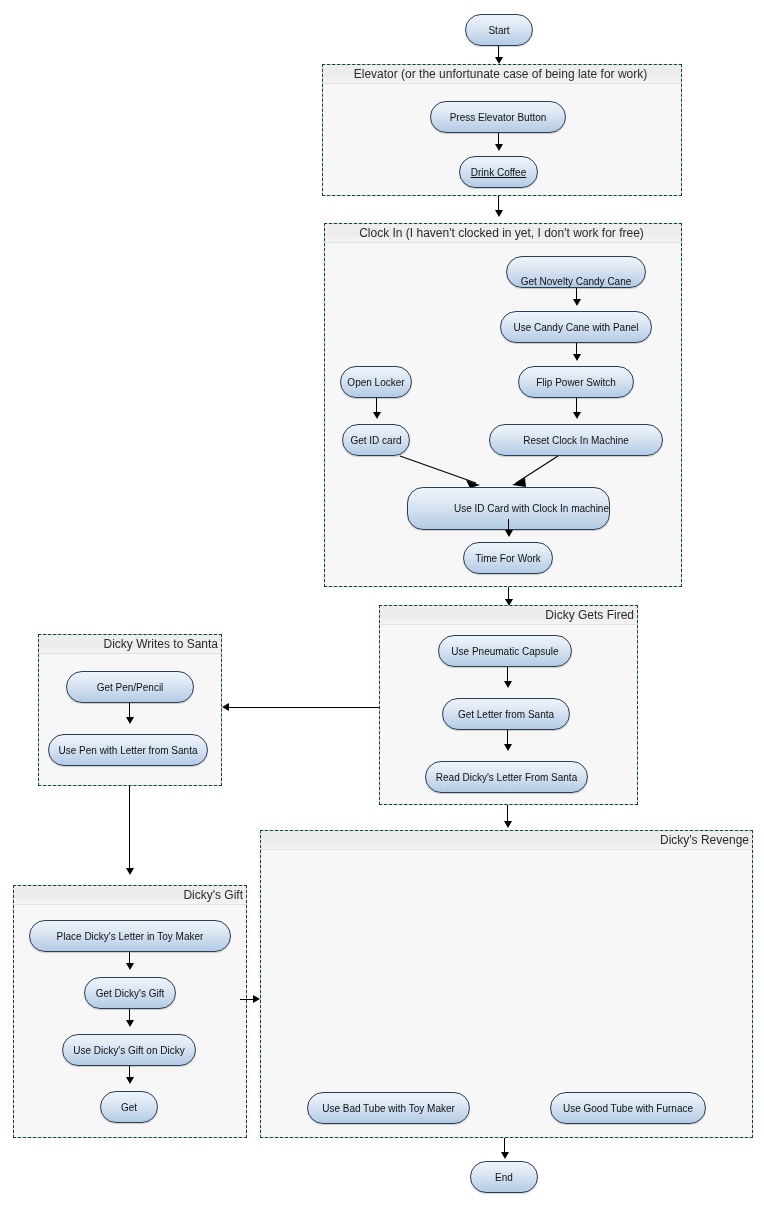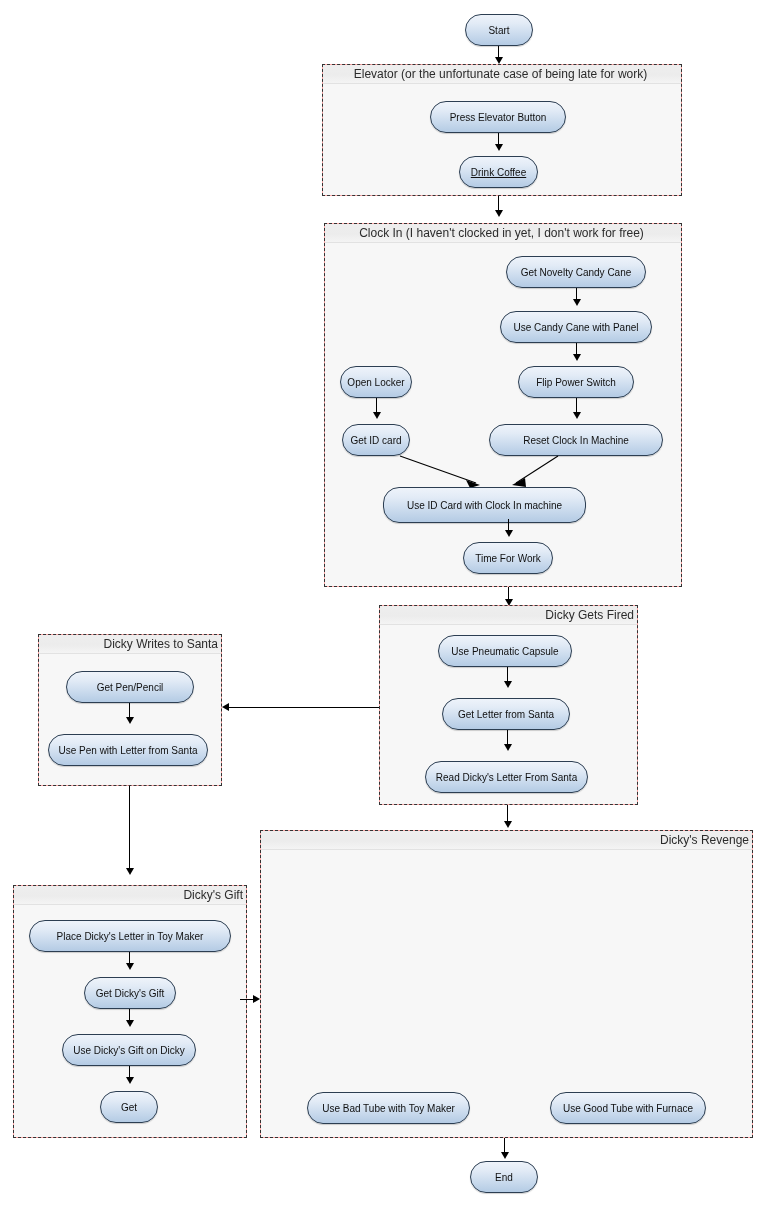--- a/index.html
+++ b/index.html
@@ -15,21 +15,21 @@
     width: 764px;
     height: 1210px;
     background: #ffffff;
     overflow: hidden;
   }
   
   .group {
     position: absolute;
     box-sizing: border-box;
     border: 1px dashed #333333;
-    background: #fca5a5;
+    background: #86efac;
   }
   .group-title {
     position: absolute;
     left: 0;
     top: 0;
     right: 0;
     height: 19px;
     line-height: 19px;
     box-sizing: border-box;
     padding-right: 3px;
@@ -127,21 +127,21 @@
     <span>Drink Coffee</span>
   </div>
   <div class="vline" style="left:498px; top:196px; height:16px;"></div>
   <div class="arrow-down" style="left:495px; top:210px;"></div>
 
   <div class="group" style="left:324px; top:223px; width:358px; height:364px;padding-left:9px;">
     <div class="group-title centered">Clock In (I haven't clocked in yet, I don't work for free)</div>
     <div class="group-body"></div>
   </div>
 
-  <div class="node" style="left:506px; top:256px; width:140px; height:32px;">
+  <div class="node" style="left:506px; top:256px; width:140px; height:32px;align-items:flex-end;">
     <span>Get Novelty Candy Cane</span>
   </div>
   <div class="vline" style="left:576px; top:288px; height:14px;"></div>
   <div class="arrow-down" style="left:573px; top:299px;"></div>
 
   <div class="node" style="left:500px; top:311px; width:152px; height:32px;">
     <span>Use Candy Cane with Panel</span>
   </div>
   <div class="vline" style="left:576px; top:343px; height:14px;"></div>
   <div class="arrow-down" style="left:573px; top:354px;"></div>
@@ -168,21 +168,21 @@
 
   <svg class="diag" style="left:0px; top:440px; width:764px; height:60px;">
     <line x1="400" y1="16" x2="476" y2="43" stroke="#000000" stroke-width="1.1"></line>
     <polygon points="480,45 466,40 470,48" fill="#000000"></polygon>
   </svg>
   <svg class="diag" style="left:0px; top:440px; width:764px; height:60px;">
     <line x1="558" y1="16" x2="516" y2="43" stroke="#000000" stroke-width="1.1"></line>
     <polygon points="512,45 525,38 526,47" fill="#000000"></polygon>
   </svg>
 
-  <div class="node" style="left:383px; top:487px; width:203px; height:36px;">
+  <div class="node" style="left:407px; top:487px; width:203px; height:43px;justify-content:flex-end;">
     <span>Use ID Card with Clock In machine</span>
   </div>
   <div class="vline" style="left:508px; top:519px; height:14px;"></div>
   <div class="arrow-down" style="left:505px; top:530px;"></div>
 
   <div class="node" style="left:463px; top:542px; width:90px; height:32px;">
     <span>Time For Work</span>
   </div>
   <div class="vline" style="left:508px; top:587px; height:14px;"></div>
   <div class="arrow-down" style="left:505px; top:599px;"></div>

